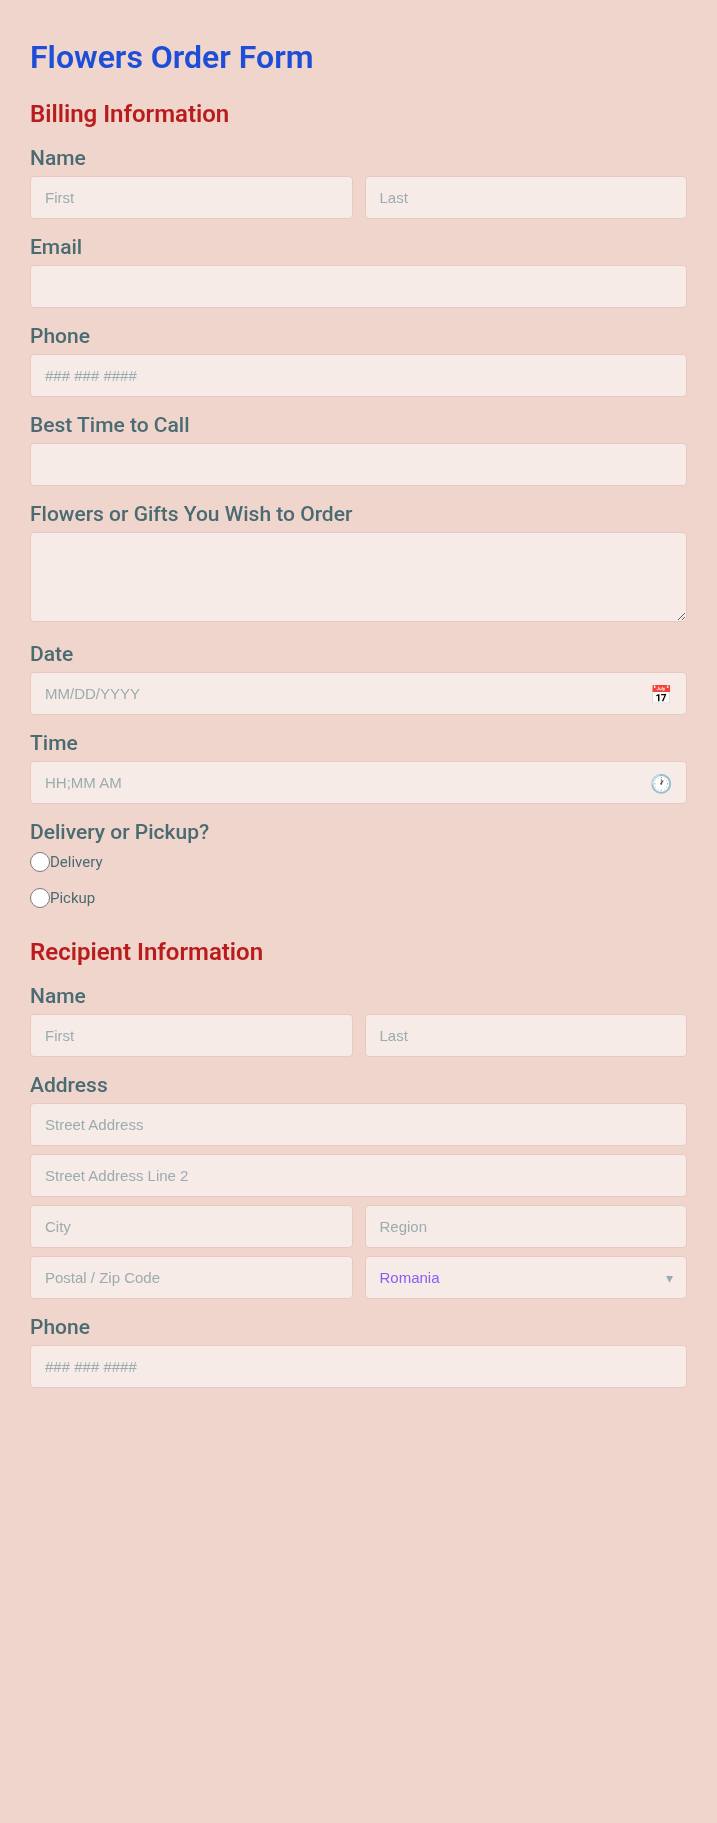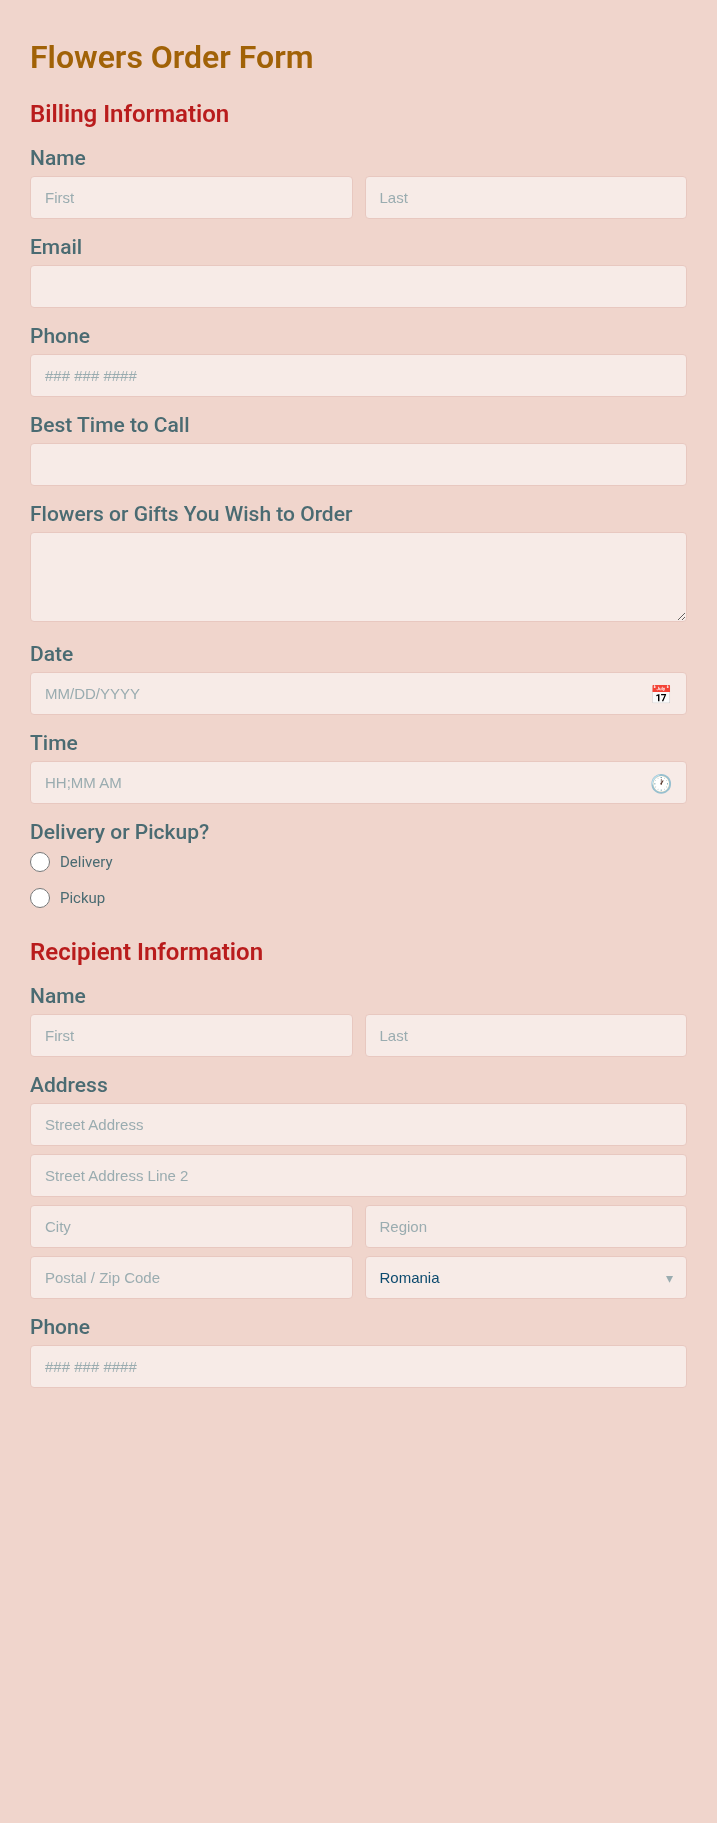--- a/index.html
+++ b/index.html
@@ -13,21 +13,21 @@
       font-family: -apple-system, BlinkMacSystemFont, 'Segoe UI', Roboto, sans-serif;
       width: 717px;
       min-height: 1823px;
       padding: 30px 30px 40px 30px;
       color: #4a6b72;
     }
 
     .page-title {
       font-size: 32px;
       font-weight: 600;
-      color: #a16207;
+      color: #1d4ed8;
       margin-bottom: 24px;
       margin-top: 8px;
     }
 
     .section-title {
       font-size: 24px;
       font-weight: 600;
       color: #b91c1c;
       margin-bottom: 18px;
     }
@@ -108,21 +108,20 @@
       pointer-events: none;
     }
 
     .radio-group {
       margin-top: 8px;
     }
 
     .radio-option {
       display: flex;
       align-items: center;
-      gap: 10px;
       margin-bottom: 16px;
       font-size: 15px;
       color: #4a6b72;
       cursor: pointer;
     }
 
     .radio-option input[type="radio"] {
       width: 20px;
       height: 20px;
       accent-color: #4a8a8a;
@@ -139,21 +138,21 @@
       flex-direction: column;
       gap: 8px;
     }
 
     .select-wrapper {
       position: relative;
     }
 
     .select-wrapper select {
       padding-right: 36px;
-      color: #0c4a6e;
+      color: #8b5cf6;
     }
 
     .select-wrapper::after {
       content: '▾';
       position: absolute;
       right: 14px;
       top: 50%;
       transform: translateY(-50%);
       color: #9aacb0;
       pointer-events: none;

